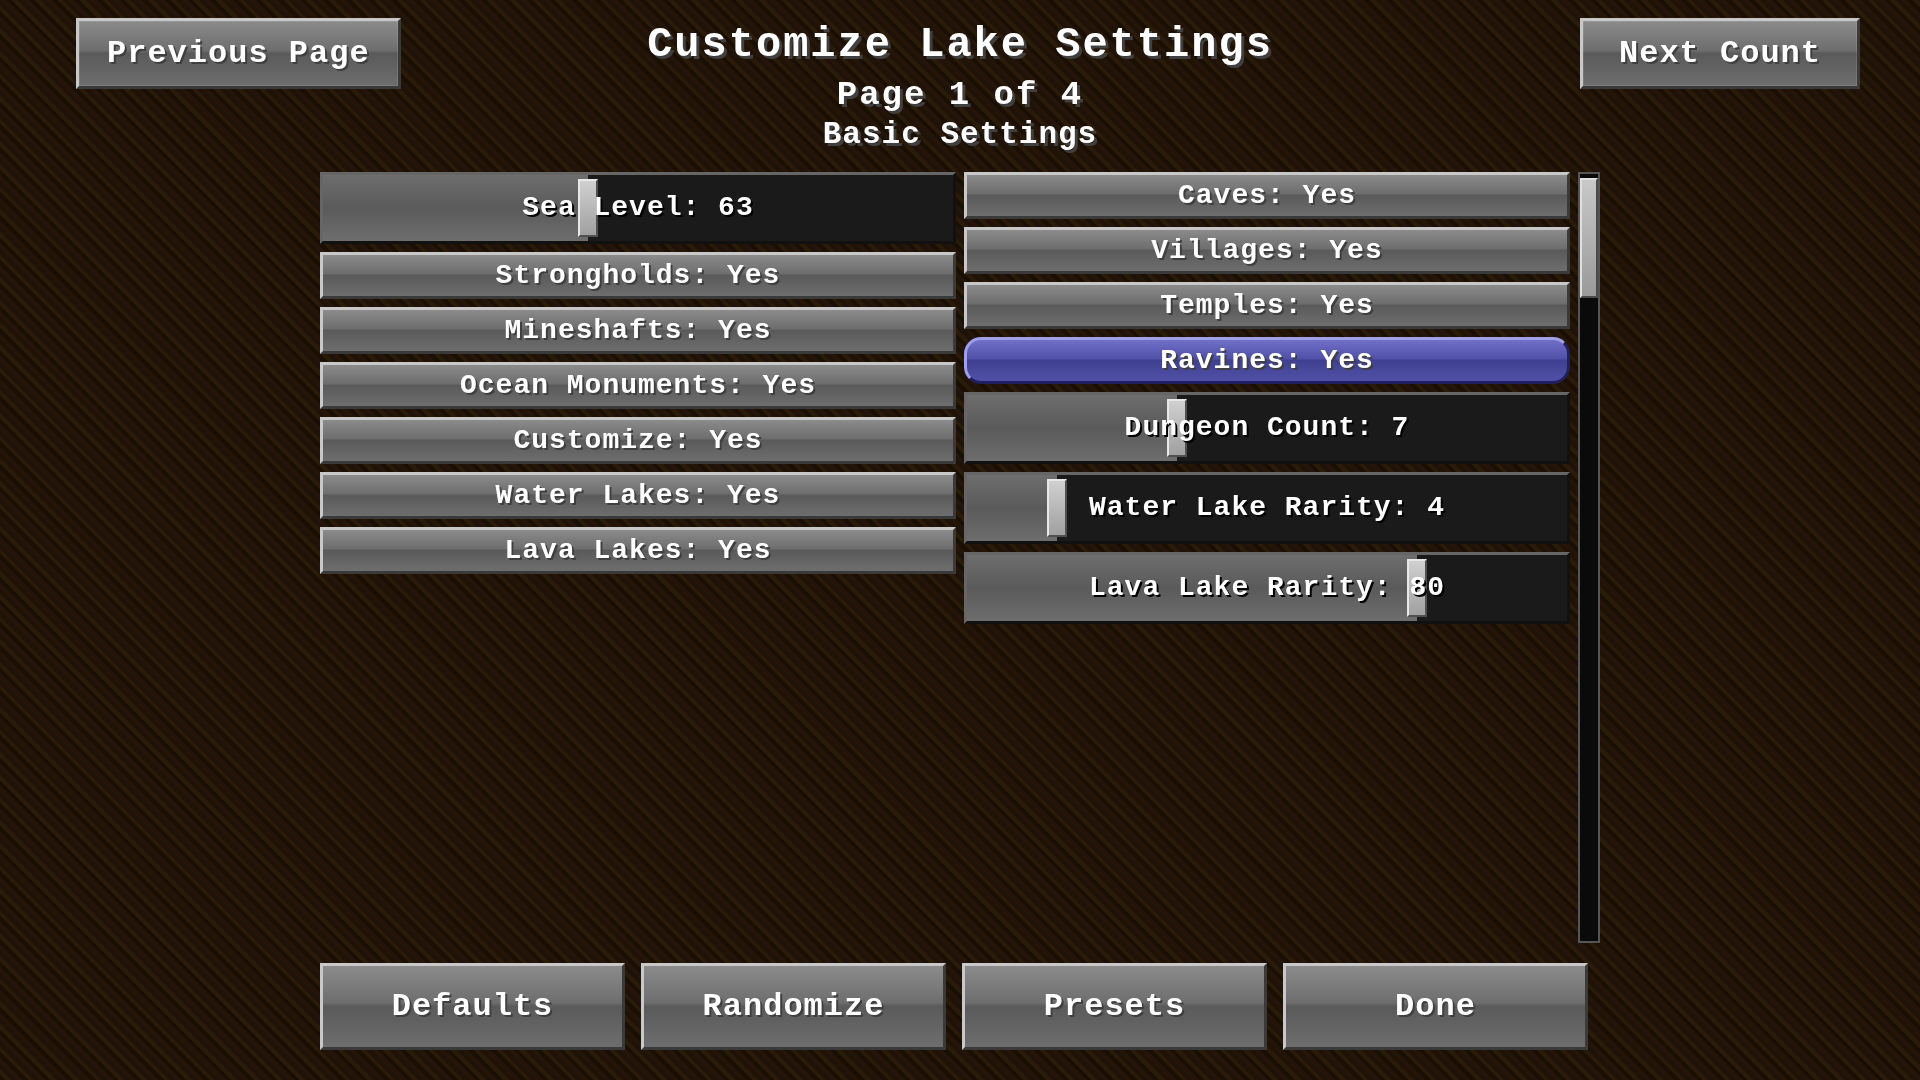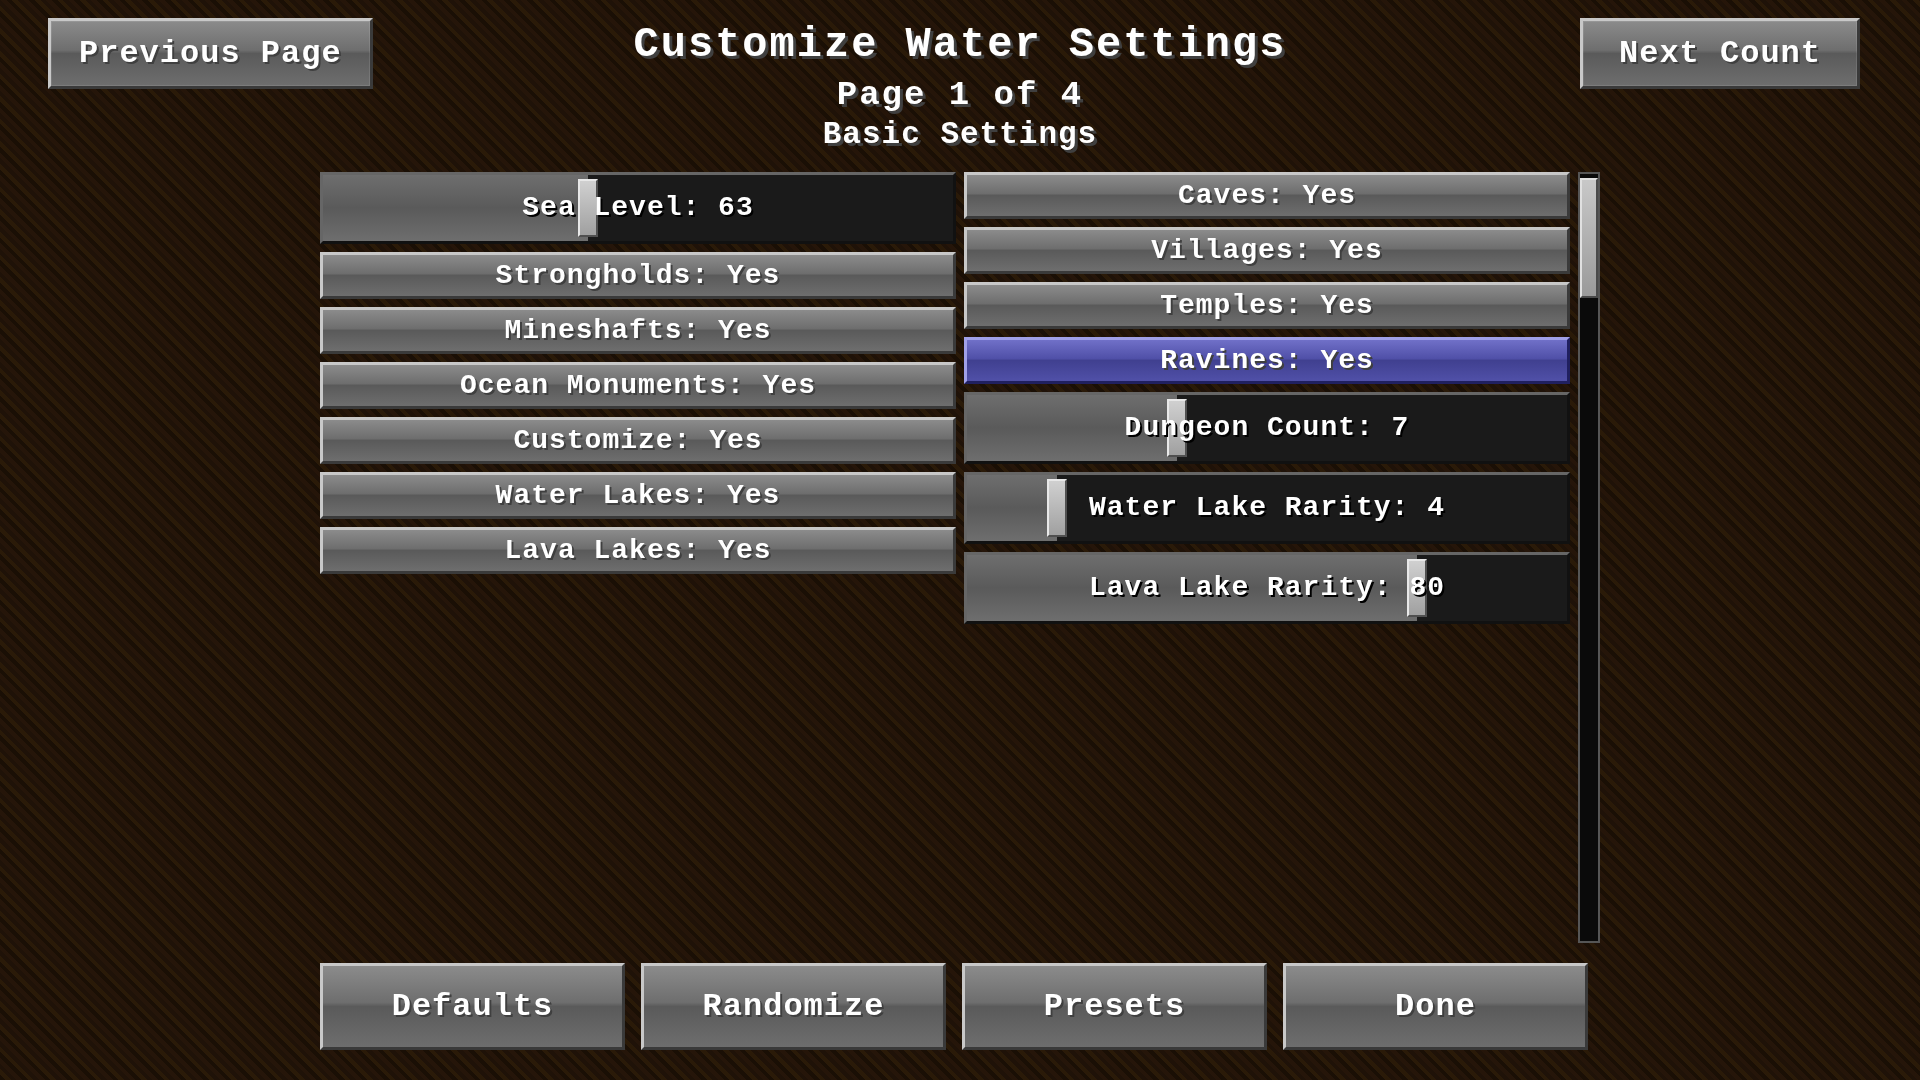--- a/index.html
+++ b/index.html
@@ -96,21 +96,21 @@
       background: linear-gradient(to bottom, #8b8b8b 0%, #6e6e6e 45%, #5a5a5a 50%, #6e6e6e 100%);
       border-top: 3px solid #c8c8c8;
       border-left: 3px solid #c8c8c8;
       border-right: 3px solid #3a3a3a;
       border-bottom: 3px solid #3a3a3a;
       box-shadow: inset 0 0 0 1px rgba(255,255,255,0.1);
       min-width: 280px;
       text-align: center;
     }
 
-    .nav-btn-prev { left: 48px; }
+    .nav-btn-prev { left: 76px; }
     .nav-btn-next { right: 60px; }
 
     
     .main-content {
       display: flex;
       width: 1280px;
       gap: 0;
       margin-top: 10px;
       flex: 1;
     }
@@ -180,20 +180,21 @@
       border-right: 3px solid #3a3a3a;
       border-bottom: 3px solid #3a3a3a;
     }
 
     .setting-btn.highlighted {
       background: linear-gradient(to bottom, #7070c8 0%, #5050a8 45%, #404090 50%, #5050a8 100%);
       border-top: 3px solid #a0a0e8;
       border-left: 3px solid #a0a0e8;
       border-right: 3px solid #202060;
       border-bottom: 3px solid #202060;
+      border-radius: 17px;
     }
 
     
     .sea-level-btn {
       position: relative;
       width: 100%;
       min-height: 72px;
       cursor: pointer;
       overflow: hidden;
       border-top: 2px solid #555;
@@ -287,21 +288,21 @@
 </head>
 <body>
 
 <div class="bg"></div>
 <div class="container">
 
   <div class="header">
     <button class="nav-btn nav-btn-prev">Previous Page</button>
 
     <div>
-      <div class="header-title">Customize Water Settings</div>
+      <div class="header-title">Customize Lake Settings</div>
       <div class="header-title" style="font-size:34px;">Page 1 of 4</div>
       <div class="header-subtitle">Basic Settings</div>
     </div>
 
     <button class="nav-btn nav-btn-next">Next Count</button>
   </div>
 
   <div class="main-content">
 
     <div class="left-col">

